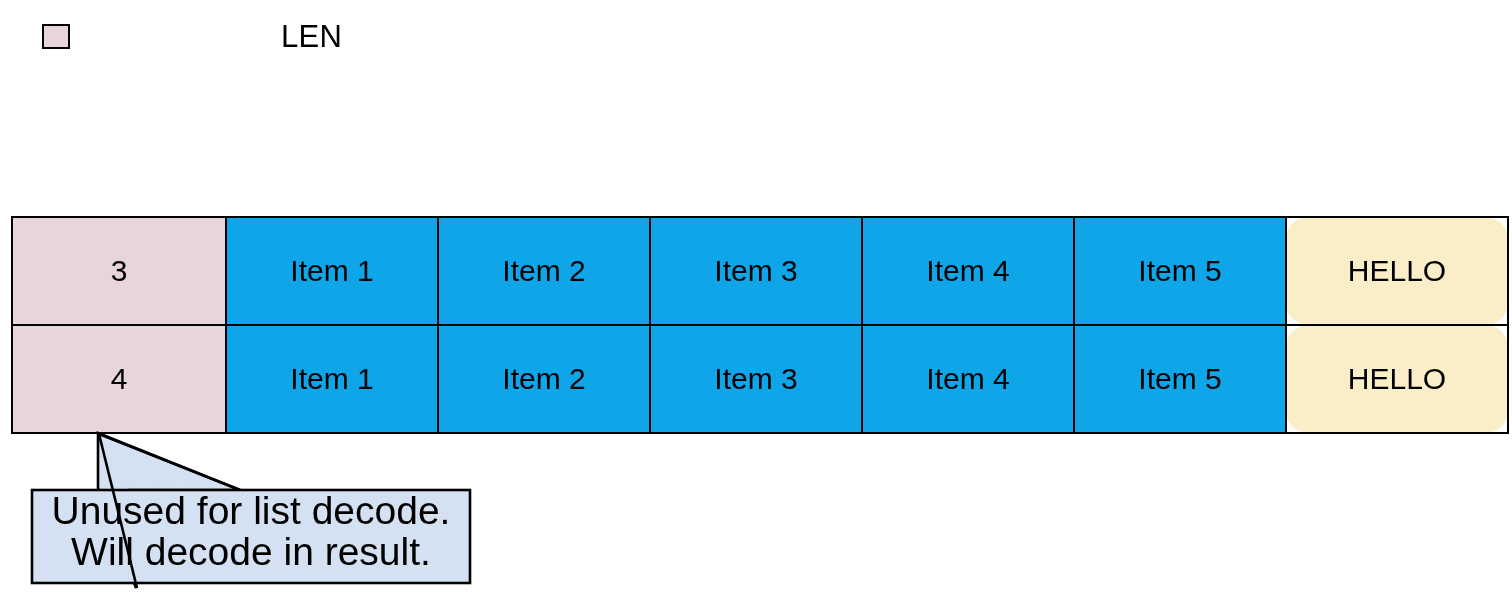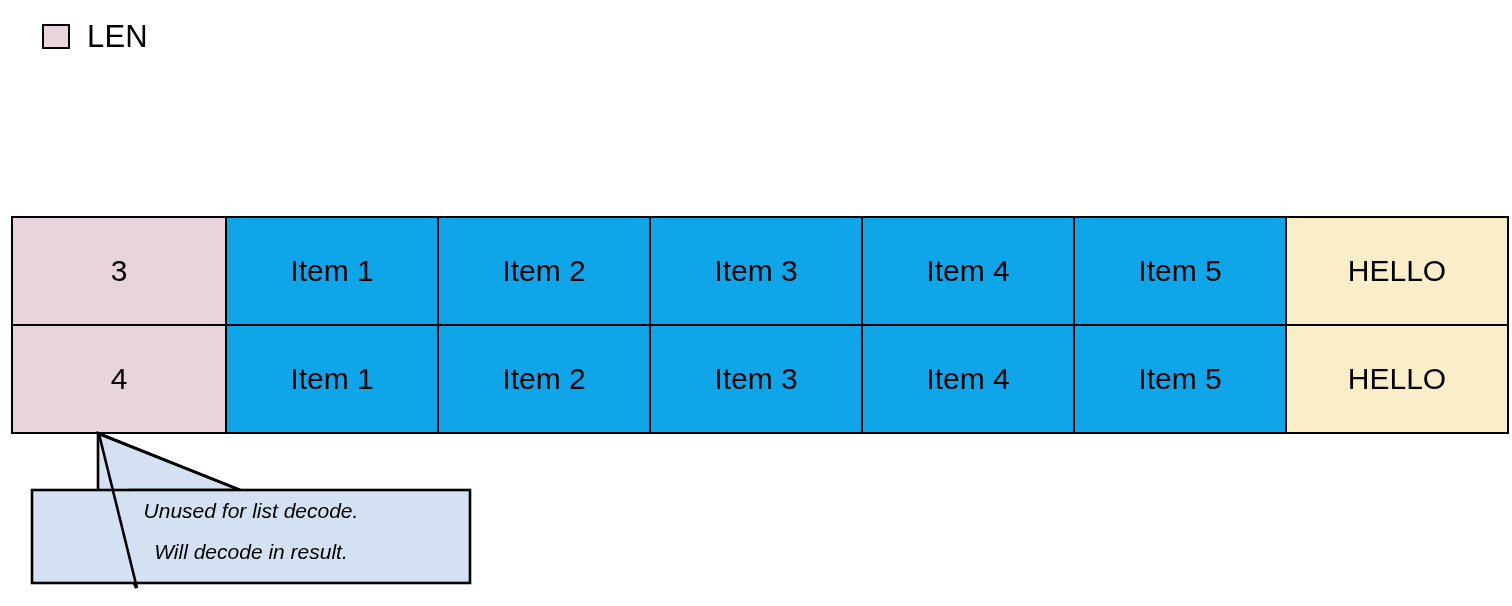--- a/index.html
+++ b/index.html
@@ -20,20 +20,21 @@
   #legend {
     position: absolute;
     left: 42px;
     top: 18px;
     width: 300px;
   }
   .legend-row {
     display: flex;
     align-items: center;
     height: 37px;
+    justify-content: space-between;
   }
   .legend-swatch {
     width: 28px;
     height: 25px;
     border: 2.5px solid #000000;
     box-sizing: border-box;
     flex: 0 0 auto;
   }
   .legend-label {
     margin-left: 17px;
@@ -58,21 +59,21 @@
     text-align: center;
     vertical-align: middle;
     font-size: 30px;
     padding: 0;
     height: 108px;
     box-sizing: border-box;
     white-space: nowrap;
   }
   td.col-len  { width: 214px; }
   td.col-lst  { width: 212px; }
-  td.col-fld  { width: 222px; }
+  td.col-fld  { width: 222px; border-radius: 22px; }
 
   .bg-len { background: #e8d4dd; }
   .bg-lst { background: #0ea5e9; }
   .bg-fld { background: #faeec9; }
 
   
   #callout-group {
     position: absolute;
     left: 0;
     top: 428px;
@@ -80,23 +81,22 @@
     height: 170px;
     pointer-events: none;
   }
   #callout-svg { display: block; }
   #callout-text {
     position: absolute;
     left: 32px;
     top: 62px;
     width: 438px;
     text-align: center;
-    font-size: 21px;
+    font-size: 39px;
     line-height: 41px;
-    font-style: italic;
   }
   .callout-line { display: block; white-space: nowrap; }
 </style>
 </head>
 <body>
 
 <div id="legend">
 
   <div class="legend-row">
     <span class="legend-swatch bg-len"></span>

